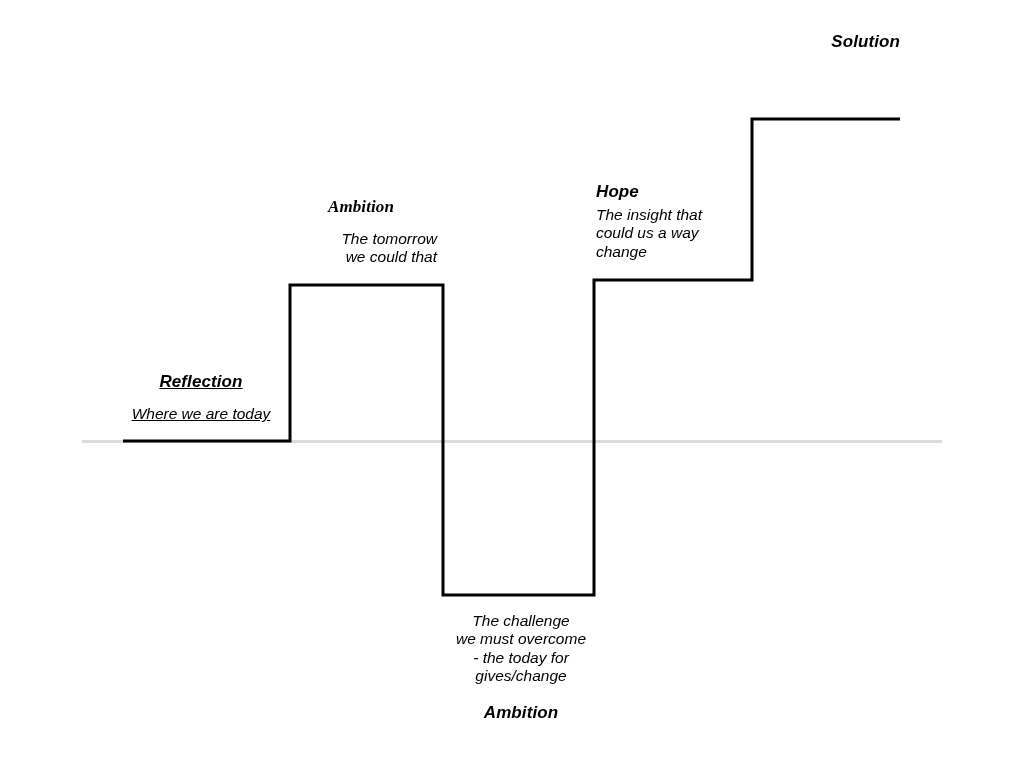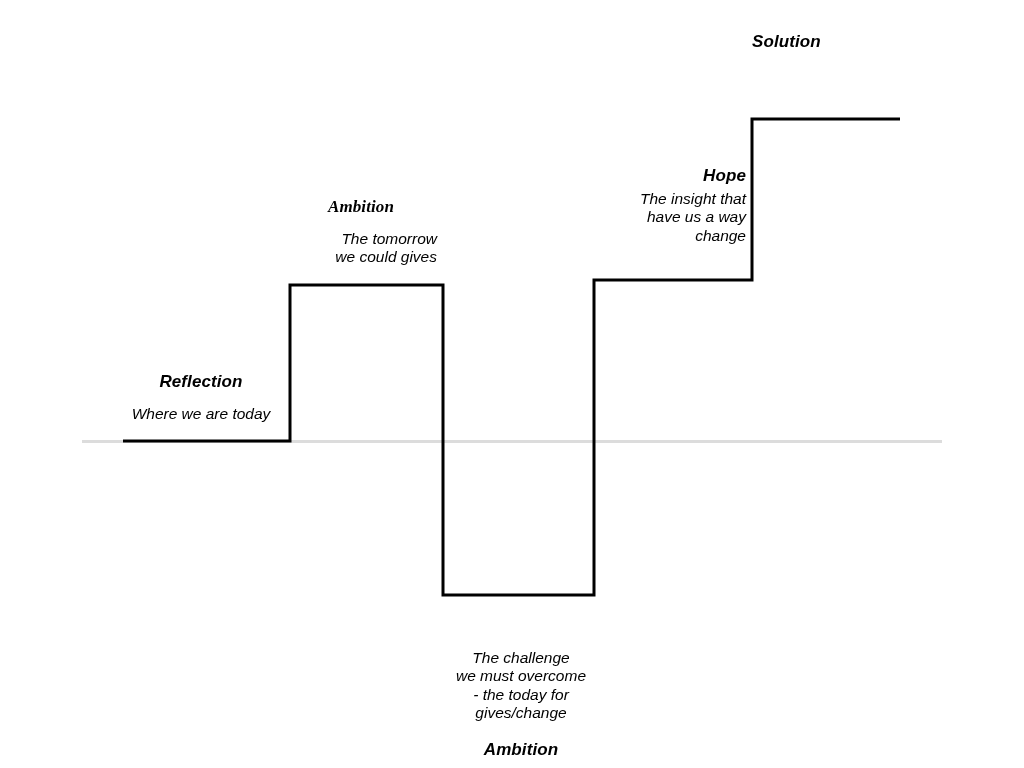--- a/index.html
+++ b/index.html
@@ -57,55 +57,56 @@
 
   .label-desc .dline { display: block; }
 
   
 
   #label-reflection {
     left: 123px;
     top: 372px;
     width: 156px;
     text-align: center;
+    text-decoration: underline;
   }
   #label-reflection .label-title { margin-bottom: 13px; }
 
   #label-ambition {
     left: 285px;
     top: 197px;
     width: 152px;
     text-align: center;
   }
   #label-ambition .label-title { margin-bottom: 13px; font-family: Liberation Serif, serif; }
   #label-ambition .label-desc { text-align: right; padding-left: 19px; }
 
   #label-hope {
     left: 596px;
-    top: 166px;
+    top: 182px;
     width: 150px;
-    text-align: right;
+    text-align: left;
   }
   #label-hope .label-title { margin-bottom: 4px; }
 
   #label-solution {
     left: 752px;
     top: 32px;
     width: 148px;
-    text-align: left;
+    text-align: right;
   }
   #label-solution .label-title { margin-bottom: 13px; }
 
   #label-jeopardy {
     left: 445px;
     top: 612px;
     width: 152px;
     text-align: center;
   }
-  #label-jeopardy .label-desc { margin-bottom: 18px; margin-top: 37px; }
+  #label-jeopardy .label-desc { margin-bottom: 18px; }
 </style>
 </head>
 <body>
 
 <div id="stage">
 
   <svg id="arc-svg" viewBox="0 0 1024 768" aria-label="story arc step diagram">
 
     <line x1="82" y1="441.5" x2="942" y2="441.5" stroke="#dcdcdc" stroke-width="3"></line>
 
@@ -116,39 +117,39 @@
     <div class="label-title">Reflection</div>
     <div class="label-desc">
       <span class="dline">Where we are today</span>
     </div>
   </div>
 
   <div class="label-block" id="label-ambition">
     <div class="label-title">Ambition</div>
     <div class="label-desc">
       <span class="dline">The tomorrow</span>
-      <span class="dline">we could gives</span>
+      <span class="dline">we could that</span>
     </div>
   </div>
 
   <div class="label-block" id="label-jeopardy">
     <div class="label-desc">
       <span class="dline">The challenge</span>
       <span class="dline">we must overcome</span>
       <span class="dline">- the today for</span>
       <span class="dline">gives/change</span>
     </div>
     <div class="label-title">Ambition</div>
   </div>
 
   <div class="label-block" id="label-hope">
     <div class="label-title">Hope</div>
     <div class="label-desc">
       <span class="dline">The insight that</span>
-      <span class="dline">have us a way</span>
+      <span class="dline">could us a way</span>
       <span class="dline">change</span>
     </div>
   </div>
 
   <div class="label-block" id="label-solution">
     <div class="label-title">Solution</div>
   </div>
 
 </div>
 

